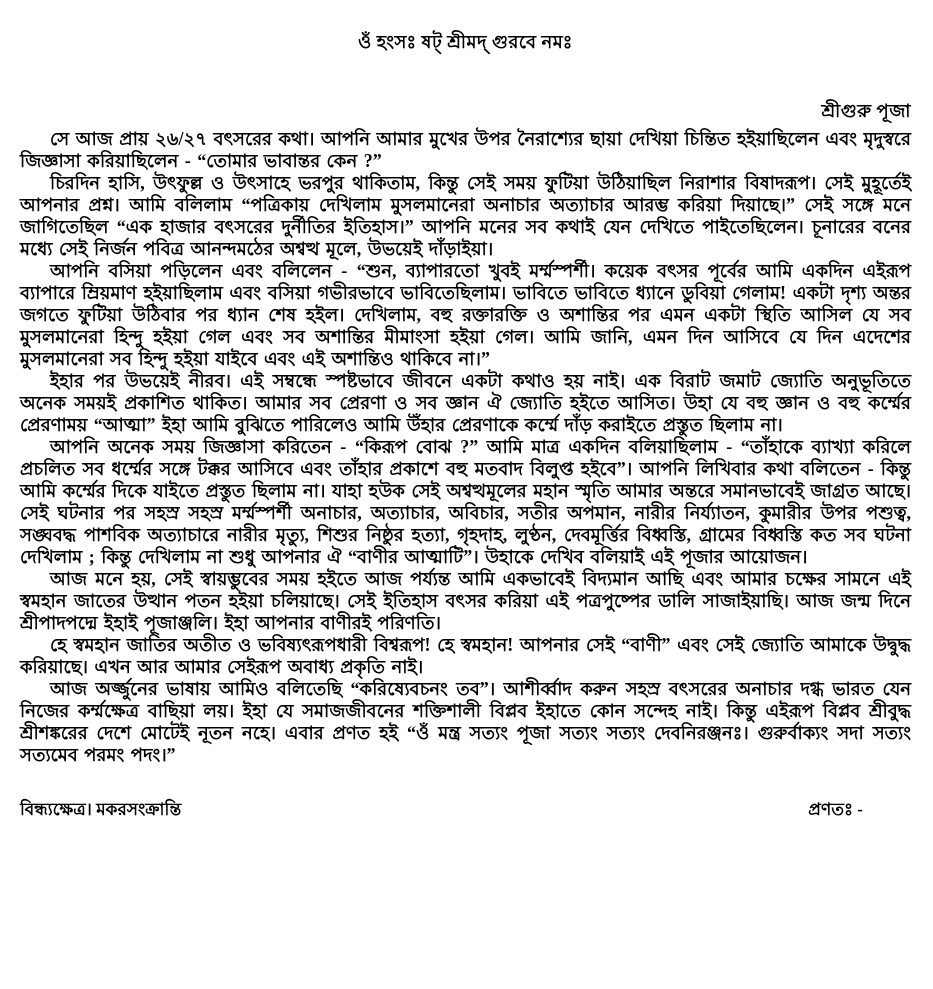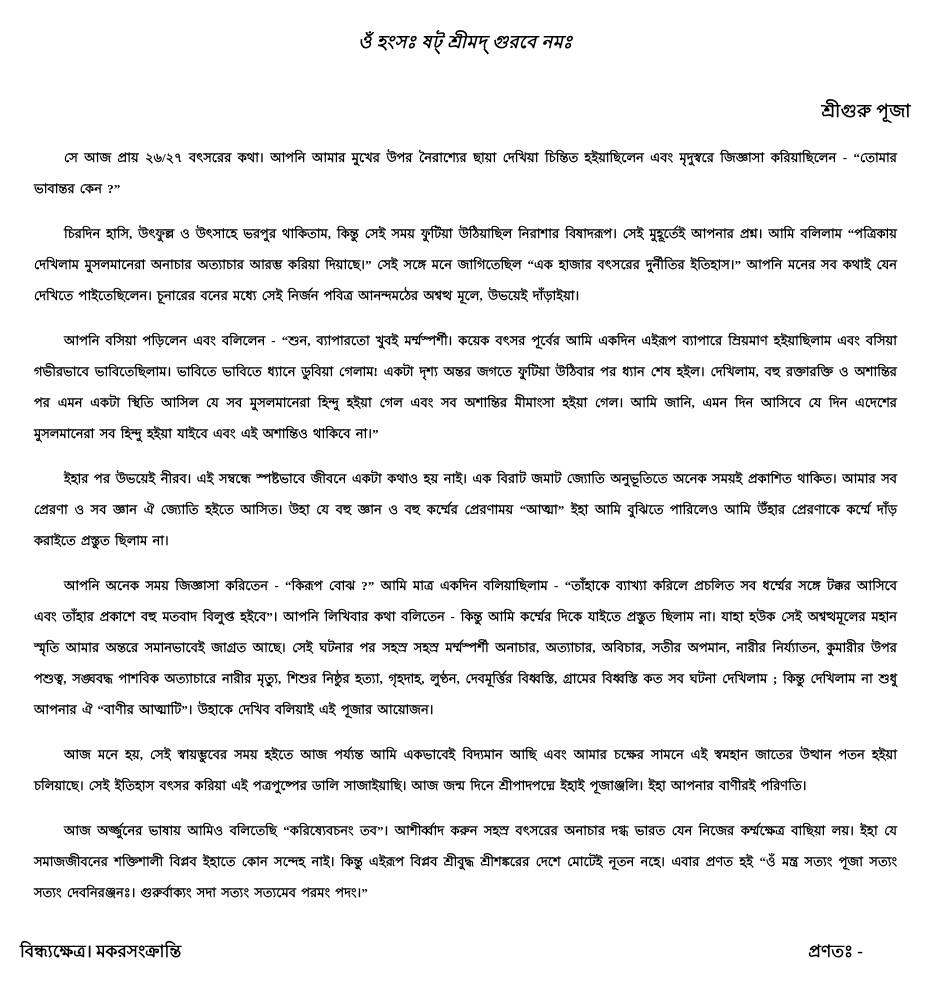--- a/index.html
+++ b/index.html
@@ -21,38 +21,37 @@
     padding: 18px 22px 10px 20px;
     background: #ffffff;
     font-weight: bold;
     -webkit-font-smoothing: none;
   }
   .invocation {
     text-align: center;
     font-size: 18px;
     margin: 10px 0 0 0;
     letter-spacing: 0.5px;
-    font-style: italic;
   }
   .doc-title {
     text-align: right;
     font-size: 18px;
     margin: 38px 0 0 0;
     letter-spacing: 0.5px;
   }
   .salutation {
     font-size: 17px;
     margin: 42px 0 0 0;
   }
   .body-text p {
-    font-size: 13px;
-    line-height: 31px;
+    font-size: 18px;
+    line-height: 22px;
     text-align: justify;
     text-indent: 30px;
-    margin: 14px;
+    margin: 0;
     word-spacing: 2px;
   }
   .footer {
     display: flex;
     justify-content: space-between;
     align-items: flex-end;
     margin-top: 30px;
     font-size: 17px;
     line-height: 27px;
   }
@@ -77,20 +76,21 @@
   <div class="doc-title">শ্রীগুরু পূজা</div>
 
 
   <div class="body-text">
     <p>সে আজ প্রায় ২৬/২৭ বৎসরের কথা। আপনি আমার মুখের উপর নৈরাশ্যের ছায়া দেখিয়া চিন্তিত হইয়াছিলেন এবং মৃদুস্বরে জিজ্ঞাসা করিয়াছিলেন - “তোমার ভাবান্তর কেন ?”</p>
     <p>চিরদিন হাসি, উৎফুল্ল ও উৎসাহে ভরপুর থাকিতাম, কিন্তু সেই সময় ফুটিয়া উঠিয়াছিল নিরাশার বিষাদরূপ। সেই মুহূর্তেই আপনার প্রশ্ন। আমি বলিলাম “পত্রিকায় দেখিলাম মুসলমানেরা অনাচার অত্যাচার আরম্ভ করিয়া দিয়াছে।” সেই সঙ্গে মনে জাগিতেছিল “এক হাজার বৎসরের দুর্নীতির ইতিহাস।” আপনি মনের সব কথাই যেন দেখিতে পাইতেছিলেন। চূনারের বনের মধ্যে সেই নির্জন পবিত্র আনন্দমঠের অশ্বত্থ মূলে, উভয়েই দাঁড়াইয়া।</p>
     <p>আপনি বসিয়া পড়িলেন এবং বলিলেন - “শুন, ব্যাপারতো খুবই মর্ম্মস্পর্শী। কয়েক বৎসর পূর্বের আমি একদিন এইরূপ ব্যাপারে ম্রিয়মাণ হইয়াছিলাম এবং বসিয়া গভীরভাবে ভাবিতেছিলাম। ভাবিতে ভাবিতে ধ্যানে ডুবিয়া গেলাম! একটা দৃশ্য অন্তর জগতে ফুটিয়া উঠিবার পর ধ্যান শেষ হইল। দেখিলাম, বহু রক্তারক্তি ও অশান্তির পর এমন একটা স্থিতি আসিল যে সব মুসলমানেরা হিন্দু হইয়া গেল এবং সব অশান্তির মীমাংসা হইয়া গেল। আমি জানি, এমন দিন আসিবে যে দিন এদেশের মুসলমানেরা সব হিন্দু হইয়া যাইবে এবং এই অশান্তিও থাকিবে না।”</p>
     <p>ইহার পর উভয়েই নীরব। এই সম্বন্ধে স্পষ্টভাবে জীবনে একটা কথাও হয় নাই। এক বিরাট জমাট জ্যোতি অনুভূতিতে অনেক সময়ই প্রকাশিত থাকিত। আমার সব প্রেরণা ও সব জ্ঞান ঐ জ্যোতি হইতে আসিত। উহা যে বহু জ্ঞান ও বহু কর্ম্মের প্রেরণাময় “আত্মা” ইহা আমি বুঝিতে পারিলেও আমি উঁহার প্রেরণাকে কর্ম্মে দাঁড় করাইতে প্রস্তুত ছিলাম না।</p>
     <p>আপনি অনেক সময় জিজ্ঞাসা করিতেন - “কিরূপ বোঝ ?” আমি মাত্র একদিন বলিয়াছিলাম - “তাঁহাকে ব্যাখ্যা করিলে প্রচলিত সব ধর্ম্মের সঙ্গে টক্কর আসিবে এবং তাঁহার প্রকাশে বহু মতবাদ বিলুপ্ত হইবে”। আপনি লিখিবার কথা বলিতেন - কিন্তু আমি কর্ম্মের দিকে যাইতে প্রস্তুত ছিলাম না। যাহা হউক সেই অশ্বত্থমূলের মহান স্মৃতি আমার অন্তরে সমানভাবেই জাগ্রত আছে। সেই ঘটনার পর সহস্র সহস্র মর্ম্মস্পর্শী অনাচার, অত্যাচার, অবিচার, সতীর অপমান, নারীর নির্য্যাতন, কুমারীর উপর পশুত্ব, সঙ্ঘবদ্ধ পাশবিক অত্যাচারে নারীর মৃত্যু, শিশুর নিষ্ঠুর হত্যা, গৃহদাহ, লুণ্ঠন, দেবমূর্ত্তির বিধ্বস্তি, গ্রামের বিধ্বস্তি কত সব ঘটনা দেখিলাম ; কিন্তু দেখিলাম না শুধু আপনার ঐ “বাণীর আত্মাটি”। উহাকে দেখিব বলিয়াই এই পূজার আয়োজন।</p>
     <p>আজ মনে হয়, সেই স্বায়ম্ভুবের সময় হইতে আজ পর্য্যন্ত আমি একভাবেই বিদ্যমান আছি এবং আমার চক্ষের সামনে এই স্বমহান জাতের উত্থান পতন হইয়া চলিয়াছে। সেই ইতিহাস বৎসর করিয়া এই পত্রপুষ্পের ডালি সাজাইয়াছি। আজ জন্ম দিনে শ্রীপাদপদ্মে ইহাই পূজাঞ্জলি। ইহা আপনার বাণীরই পরিণতি।</p>
+    <p>হে স্বমহান জাতির অতীত ও ভবিষ্যৎরূপধারী বিশ্বরূপ! হে স্বমহান! আপনার সেই “বাণী” এবং সেই জ্যোতি আমাকে উদ্বুদ্ধ করিয়াছে। এখন আর আমার সেইরূপ অবাধ্য প্রকৃতি নাই।</p>
     <p>আজ অর্জ্জুনের ভাষায় আমিও বলিতেছি “করিষ্যেবচনং তব”। আশীর্ব্বাদ করুন সহস্র বৎসরের অনাচার দগ্ধ ভারত যেন নিজের কর্ম্মক্ষেত্র বাছিয়া লয়। ইহা যে সমাজজীবনের শক্তিশালী বিপ্লব ইহাতে কোন সন্দেহ নাই। কিন্তু এইরূপ বিপ্লব শ্রীবুদ্ধ শ্রীশঙ্করের দেশে মোটেই নূতন নহে। এবার প্রণত হই “ওঁ মন্ত্র সত্যং পূজা সত্যং সত্যং দেবনিরঞ্জনঃ। গুরুর্বাক্যং সদা সত্যং সত্যমেব পরমং পদং।”</p>
   </div>
 
   <div class="footer">
     <div class="left">
       <div>বিন্ধ্যক্ষেত্র। মকরসংক্রান্তি</div>
 
     </div>
     <div class="right">
       <div class="sig-line1">প্রণতঃ -</div>

